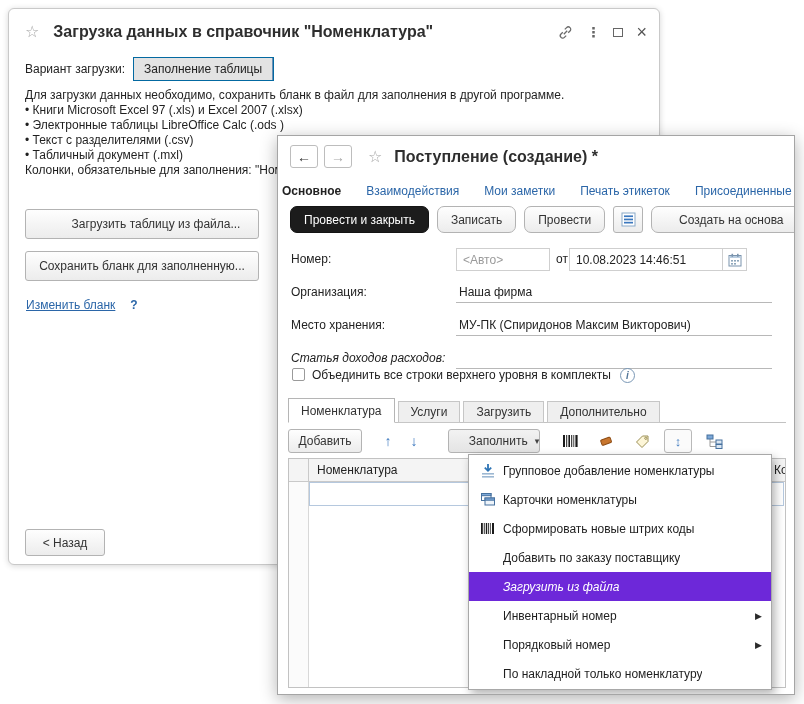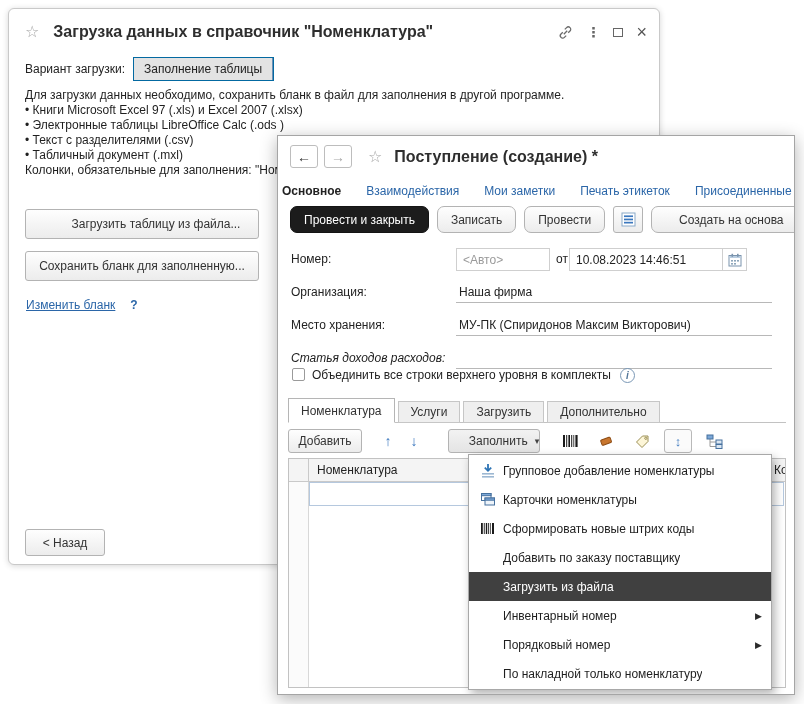--- a/index.html
+++ b/index.html
@@ -95,21 +95,21 @@
   .gh-num { width:20px; border-right:1px solid #c9c9c9; flex:none; }
   .gh-col1 { flex:0 0 458px; display:flex; align-items:center; padding:0 8px; color:#222; overflow:hidden; }
   .gh-col2 { flex:1; border-left:1px solid #c9c9c9; display:flex; align-items:center; padding:0 6px; color:#222; overflow:hidden; white-space:nowrap; }
   .grid-numcol { position:absolute; left:0; top:23px; bottom:0; width:20px; border-right:1px solid #d8d8d8; background:#fbfbfb; }
   .grid-currow { position:absolute; left:20px; right:1px; top:23px; height:24px; border:1px solid #b5c8de; cursor:pointer; }
 
   .ddmenu { position:absolute; left:190px; top:318px; width:304px; background:#fff; border:1px solid #a8a8a8; box-shadow:3px 4px 9px rgba(0,0,0,.3); z-index:10; padding:1px 0; }
   .mi { height:29px; display:flex; align-items:center; padding:0 9px 0 6px; cursor:pointer; color:#1e1e1e; white-space:nowrap; }
   .mic { width:26px; flex:none; display:flex; align-items:center; justify-content:center; }
   .mlabel { margin-left:2px; overflow:hidden; }
-  .mi.hl { background:#404040; color:#fff; }
+  .mi.hl { background:#6d28d9; color:#fff;font-style:italic; }
   .subarrow { margin-left:auto; font-size:9px; color:#2b2b2b; }
 </style>
 </head>
 <body>
 
 <div class="stage">
 
   <section class="win win1">
     <header class="w1-titlebar">
       <span class="star">☆</span>

